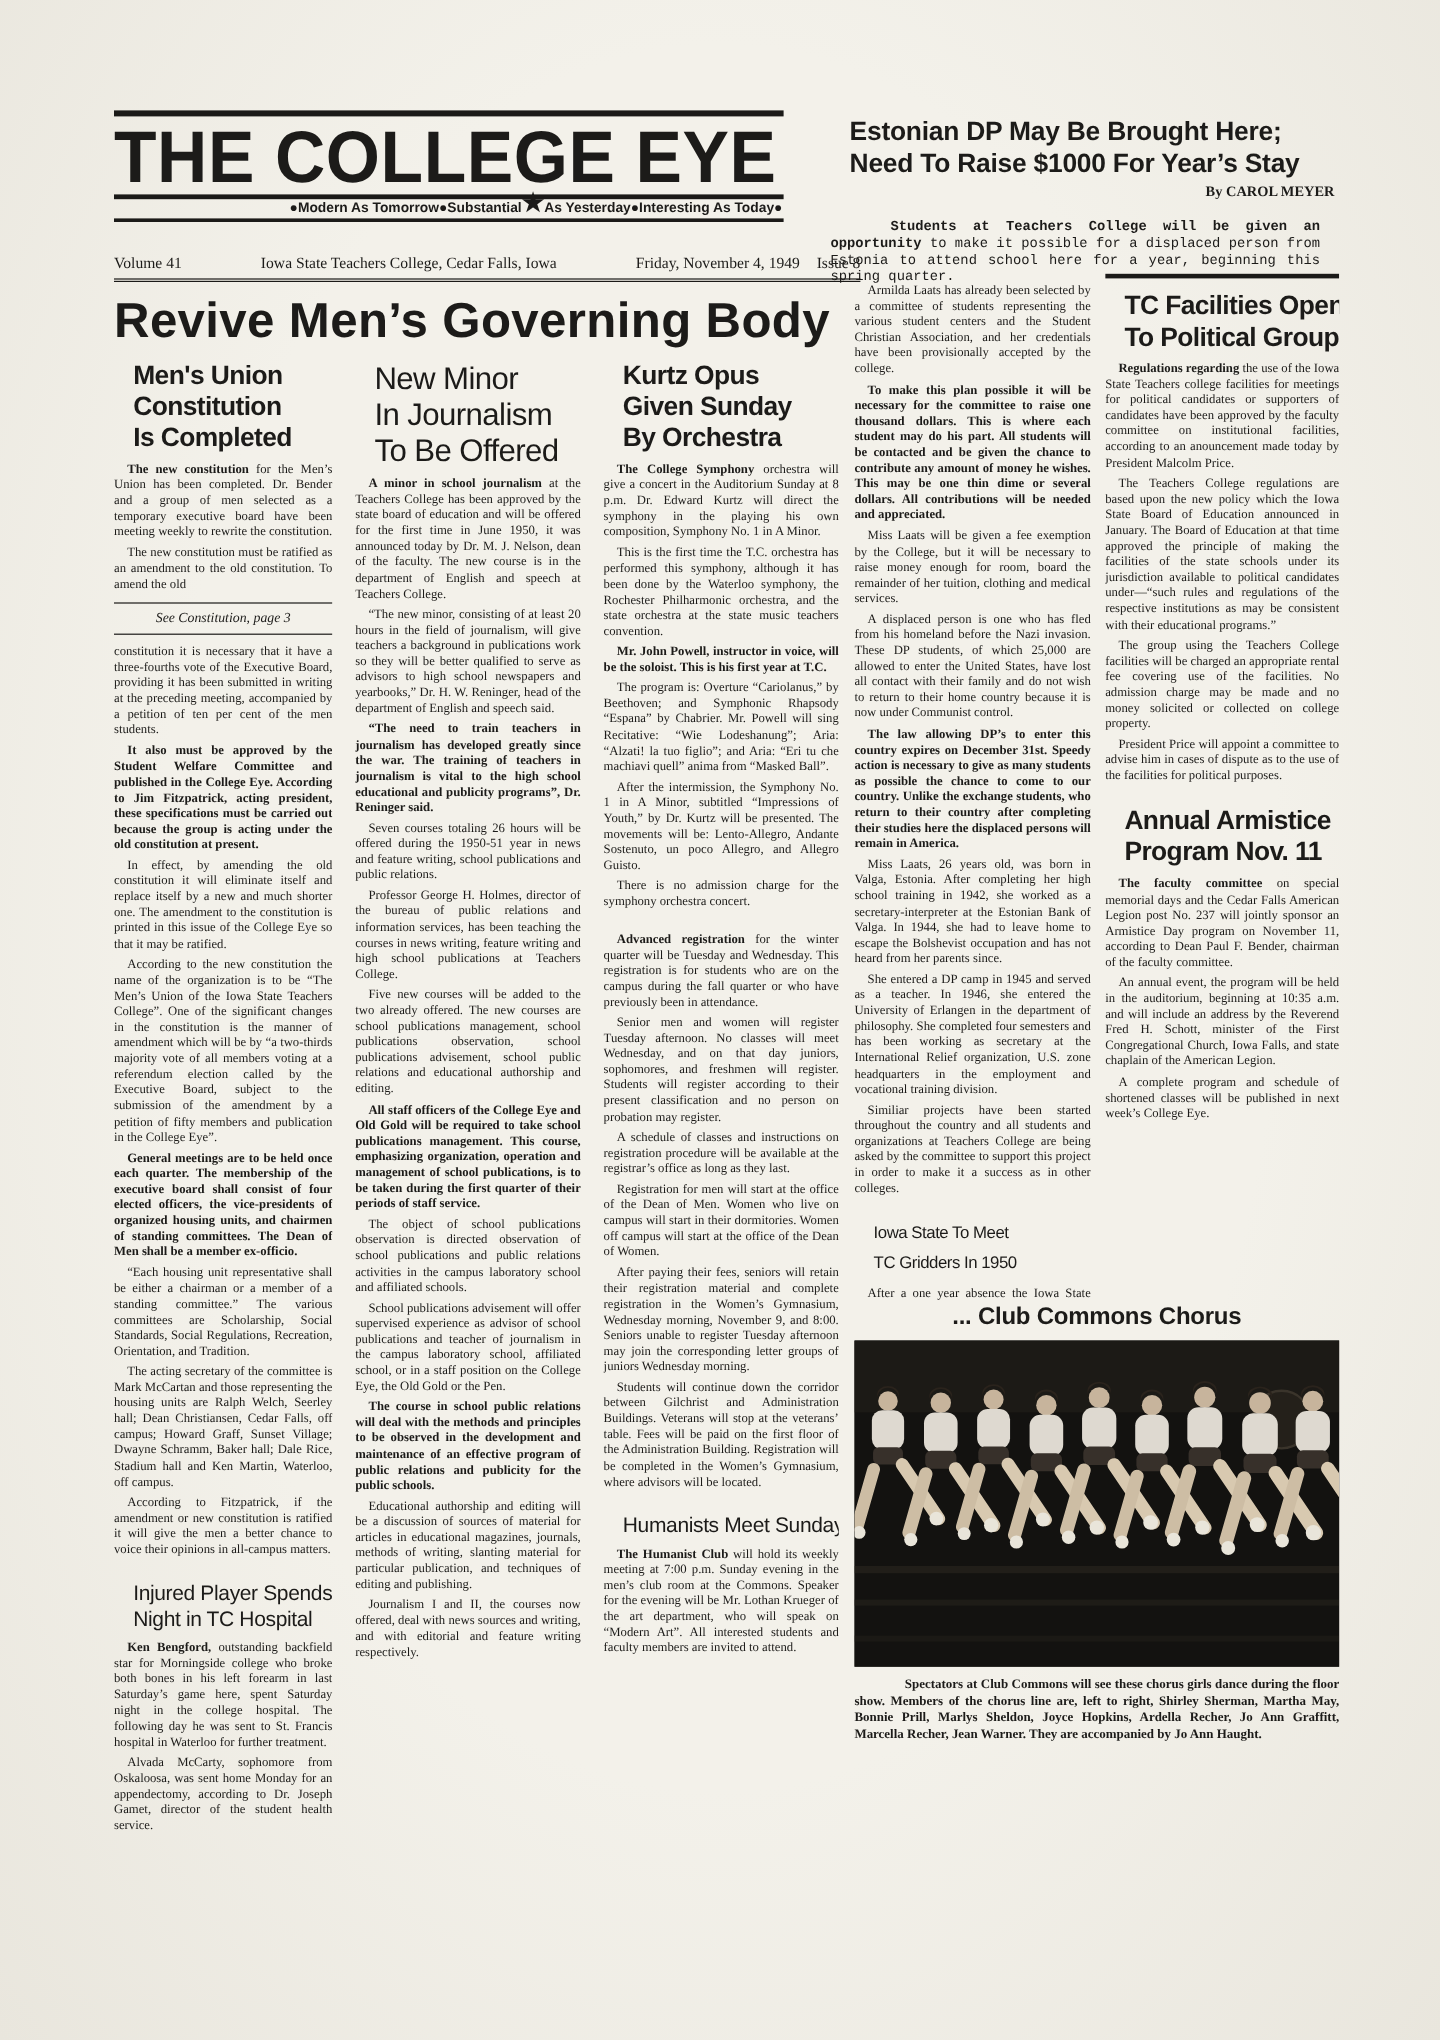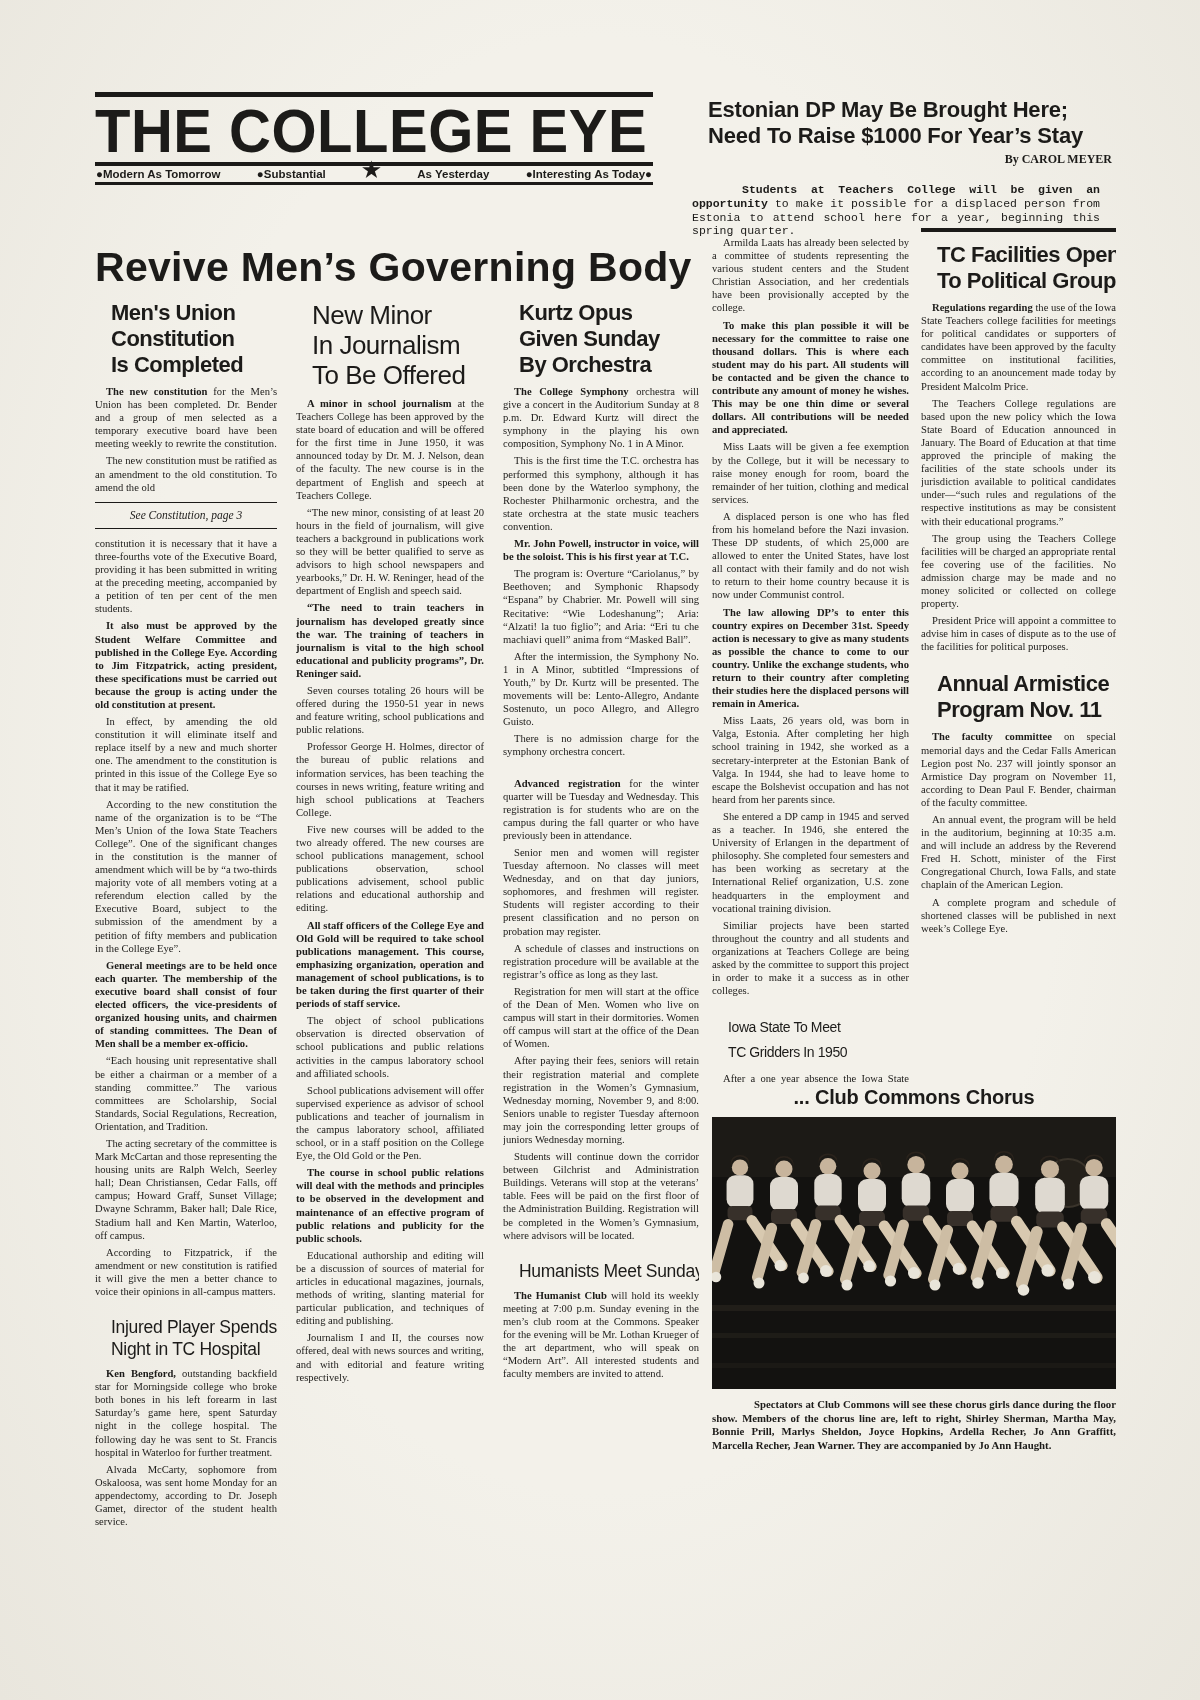--- a/index.html
+++ b/index.html
@@ -8,21 +8,21 @@
         background:radial-gradient(ellipse at 50% 45%, #f3f1ea 55%, #e9e6dd 100%);
         font-family:"Liberation Serif", serif;color:#1c1b19;overflow:hidden;}
   .bar{background:#1b1a18;}
 
   
   .mast{position:absolute;left:95px;top:92px;width:558px;}
   .mast-top{height:5px;margin-bottom:3px;}
   .mast-title{font-family:"Liberation Sans",sans-serif;font-weight:700;font-size:58px;
               line-height:1.02;white-space:nowrap;letter-spacing:0.5px;transform:scaleY(1.05);transform-origin:left top;}
   .mast-rule{height:4px;margin-top:3px;}
-  .tagline{display:flex;justify-content:space-between;align-items:center;
+  .tagline{display:flex;justify-content:flex-end;align-items:center;
            font-family:"Liberation Sans",sans-serif;font-weight:700;font-size:11.5px;
            padding:2px 1px;white-space:nowrap;}
   .tag-star{font-size:21px;line-height:8px;position:relative;top:-4px;}
   .mast-bottom{height:3px;}
 
   
   .dateline{position:absolute;left:95px;top:211px;width:622px;display:flex;
             justify-content:space-between;align-items:baseline;font-size:13px;
             padding-bottom:5px;border-bottom:3px double #1b1a18;white-space:nowrap;}
   .dl-issue{margin-left:14px;}
@@ -80,20 +80,25 @@
     <div class="tagline">
       <span>●Modern As Tomorrow</span>
       <span>●Substantial</span>
       <span class="tag-star">★</span>
       <span>As Yesterday</span>
       <span>●Interesting As Today●</span>
     </div>
     <div class="bar mast-bottom"></div>
   </div>
 
+  <div class="dateline">
+    <span class="dl-vol">Volume 41</span>
+    <span class="dl-pub">Iowa State Teachers College, Cedar Falls, Iowa</span>
+    <span class="dl-date"><span>Friday, November 4, 1949</span><span class="dl-issue">Issue 8</span></span>
+  </div>
 
   <div class="banner">Revive Men’s Governing Body</div>
 
   <div class="estonian">
     <div class="est-headline">
       <span>Estonian DP May Be Brought Here;</span><br>
       <span>Need To Raise $1000 For Year’s Stay</span>
     </div>
     <div class="est-byline">By CAROL MEYER</div>
     <p class="est-lead"><b>Students at Teachers College will be given an opportunity</b><span> to make it possible for a displaced person from Estonia to attend school here for a year, beginning this spring quarter.</span></p>

